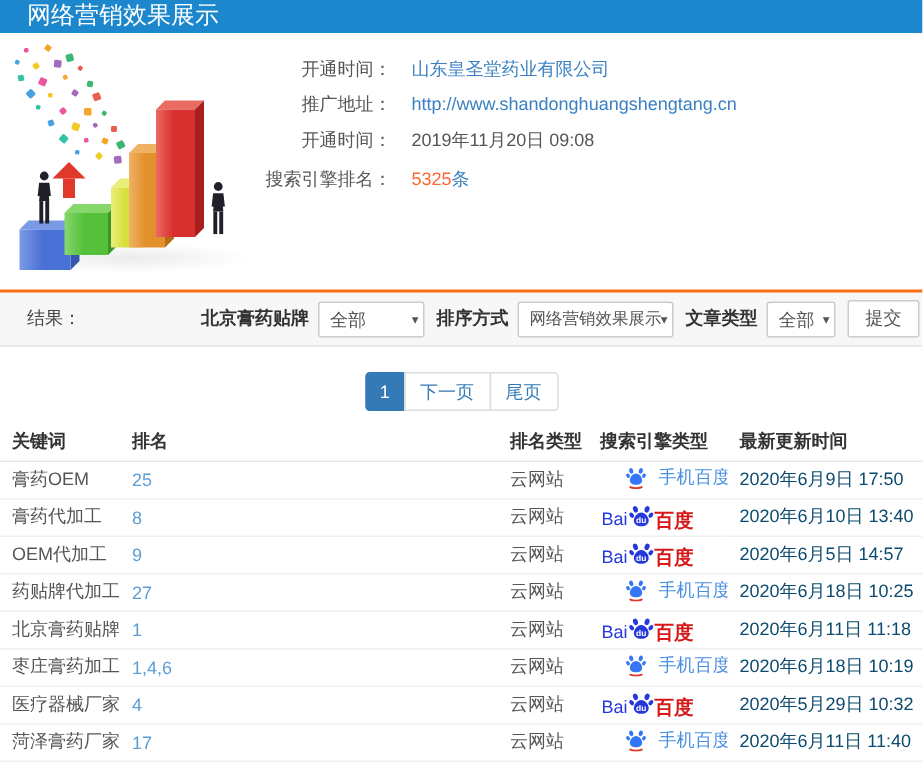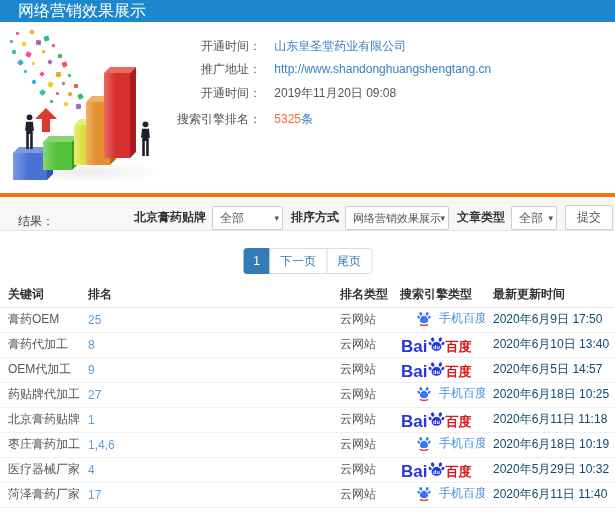--- a/index.html
+++ b/index.html
@@ -48,22 +48,22 @@
   .info-row.r0 { top: 8px; } .info-row.r1 { top: 31px; } .info-row.r2 { top: 55px; } .info-row.r3 { top: 81px; }
   .ilabel { display: inline-block; width: 86px; text-align: right; color: #555; margin-right: 10px; }
   .ilink { color: #3a80c2; text-decoration: none; cursor: pointer; }
   .ivalue { color: #555; margin-top: 36px; }
   .hl-num { color: #ff6633; }
   .hl-suffix { color: #3a80c2; text-decoration: none; cursor: pointer; }
 
   
   .filter-bar {
     position: absolute; top: 193px; left: 0; width: 615px; height: 38px;
-    background: #f7f7f7; border-top: 4px solid #f97316; border-bottom: 1px solid #e4e4e4;
-    display: flex; align-items: flex-end;
+    background: #f7f7f7; border-top: 2px solid #f97316; border-bottom: 1px solid #e4e4e4;
+    display: flex; align-items: center;
   }
   .result-label { margin-left: 18px; color: #444; }
   .filter-controls { margin-left: auto; display: flex; align-items: center; margin-right: 2px; }
   .flabel { font-weight: bold; color: #333; margin: 0 6px 0 8px; white-space: nowrap; }
   .sel {
     position: relative; height: 24px; line-height: 22px; background: #fff;
     border: 1px solid #ccc; border-radius: 2px; padding: 0 16px 0 7px;
     color: #555; cursor: pointer; white-space: nowrap; overflow: hidden;
   }
   .sel-engine { width: 71px; }
@@ -96,21 +96,21 @@
     height: 24px; border-bottom: 1px solid #e6e6e6; padding: 0 0 0 8px; white-space: nowrap;
   }
   .rank-table td { height: 25px; border-bottom: 1px solid #f0f0f0; padding: 0 0 0 8px; white-space: nowrap; overflow: hidden; vertical-align: middle; }
   .c-kw { color: #555; }
   .rank-link { color: #5e9ed6; text-decoration: none; cursor: pointer; }
   .c-type { color: #555; }
   .c-date { color: #0c4a6e; }
   .eng-mobile { display: inline-flex; align-items: center; margin-left: 17px; cursor: pointer; }
   .mb-txt { color: #4a90e2; margin-left: 8px; }
   .eng-baidu { display: inline-flex; align-items: flex-end; margin-left: 1px; cursor: pointer; }
-  .bd-bai { color: #2438dc; font-weight: bold; font-size: 17px; line-height: 15px; }
+  .bd-bai { color: #2438dc; font-weight: normal; font-size: 12px; line-height: 15px; }
   .bd-cn { color: #d7191a; font-weight: bold; font-size: 13px; line-height: 15px; }
   .eng-baidu svg { margin: 0 0 0 1px; }
 </style>
 </head>
 <body>
 
 <div class="app">
 
   <div class="titlebar">
     <span>网络营销效果展示</span>

